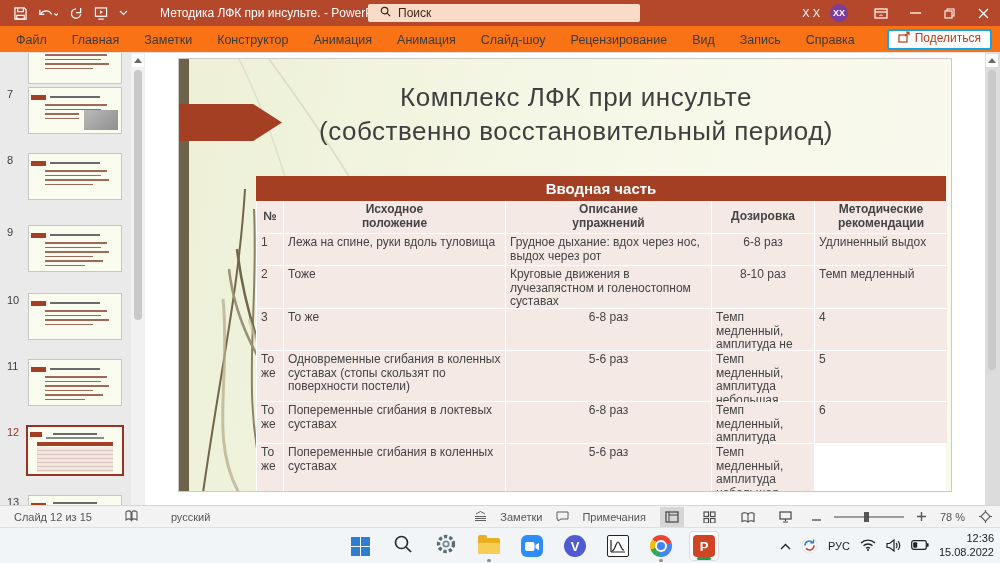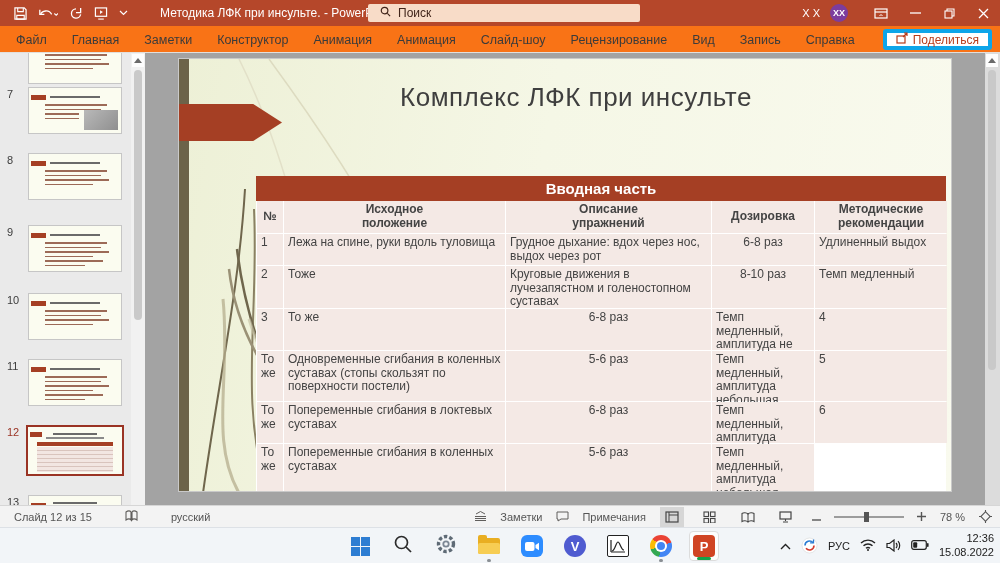--- a/index.html
+++ b/index.html
@@ -15,21 +15,21 @@
   .tb-search { position:absolute; left:368px; top:4px; width:272px; height:18px; background:#f8dcc8; border-radius:2px; display:flex; align-items:center; gap:7px; padding-left:12px; color:#40241a; font-size:12px; }
   .tb-right { position:absolute; right:0; top:0; height:26px; display:flex; align-items:center; }
   .tb-user { font-size:11px; color:#fff; margin-right:10px; }
   .avatar { width:18px; height:18px; border-radius:50%; background:#7d3d9e; color:#fff; font-size:9px; font-weight:bold; display:flex; align-items:center; justify-content:center; margin-right:16px; }
   .caption-btn { width:34px; height:26px; display:flex; align-items:center; justify-content:center; }
 
   
   .ribbon { position:absolute; left:0; top:26px; width:1000px; height:27px; background:#f97316; border-bottom:1px solid #e2dfdc; }
   .tabs { position:absolute; left:16px; top:0; height:27px; display:flex; align-items:center; gap:25px; }
   .tab { font-size:12.5px; color:#3b3b3b; white-space:nowrap; }
-  .share-btn { position:absolute; right:8px; top:3px; height:21px; background:#fff; border:4px solid #0ea5e9; border-radius:3px; display:flex; align-items:center; gap:5px; padding:0 9px; color:#b83b1a; font-size:12px; }
+  .share-btn { position:absolute; right:8px; top:3px; height:21px; background:#fff; border:2px solid #0ea5e9; border-radius:3px; display:flex; gap:5px; padding:0 9px; color:#b83b1a; font-size:12px; }
 
   
   .workspace { position:absolute; left:0; top:53px; width:1000px; height:452px; background:#e7e7e7; }
 
   
   .thumbs { position:absolute; left:0; top:0; width:131px; height:452px; overflow:hidden; background:#eaeaea; }
   .thumb-num { position:absolute; left:7px; font-size:11px; color:#3c3c3c; }
   .thumb-num.sel { color:#9a3324; }
   .thumb-box { position:absolute; left:28px; width:94px; height:47px; background:#fbfcf0; border:1px solid #c6c6c6; overflow:hidden; }
   .thumb-box.sel { left:26px; width:98px; height:51px; border:2px solid #9a3324; }
@@ -37,21 +37,21 @@
   .mini-title { position:absolute; left:50%; transform:translateX(-50%); background:#6a6a6a; height:2px; }
   .mini-line { position:absolute; height:1.5px; background:#9c6a57; }
   .mini-photo { position:absolute; right:3px; bottom:3px; width:34px; height:20px; background:linear-gradient(135deg,#b9b9b9,#8f8f8f); }
   .mini-banner { position:absolute; left:50%; transform:translateX(-50%); background:#a53f24; }
   .mini-table { position:absolute; left:50%; transform:translateX(-50%); background:repeating-linear-gradient(#f2e6e2 0 3px,#d9c4bd 3px 4px); }
   .thumbs-scroll { position:absolute; left:131px; top:0; width:14px; height:452px; background:#f1f1f1; }
   .scroll-btn { position:absolute; left:1px; top:1px; width:12px; height:13px; background:#fdfdfd; display:flex; align-items:center; justify-content:center; }
   .scroll-thumb { position:absolute; left:3px; width:8px; background:#c9c9c9; border-radius:4px; }
 
   
-  .canvas { position:absolute; left:145px; top:0; width:855px; height:452px; background:#a3a3a3; }
+  .canvas { position:absolute; left:145px; top:0; width:855px; height:452px; background:#ffffff; }
   .slide { position:absolute; left:33px; top:5px; width:774px; height:434px; background:linear-gradient(100deg,#edf0d6 0%,#f5f7e6 45%,#f9faee 100%); border:1px solid #c9c9c9; overflow:hidden; }
   .slide-strip { position:absolute; left:0; top:0; width:10px; height:434px; background:#6c6349; }
   .slide-arrow { position:absolute; left:0; top:45px; width:103px; height:37px; background:#a53f24; clip-path:polygon(0 0,72% 0,100% 50%,72% 100%,0 100%); }
   .slide-title { position:absolute; left:40px; top:22px; width:714px; text-align:center; font-size:26px; color:#3f3f3f; line-height:1.3; letter-spacing:.5px; }
   .grass { position:absolute; left:0; top:0; }
 
   
   .s-table { position:absolute; left:77px; top:117px; width:690px; }
   .t-banner { height:25px; background:#a53f24; color:#fff; font-weight:bold; font-size:15px; display:flex; align-items:center; justify-content:center; }
   .t-grid { display:grid; grid-template-columns:26px 221px 205px 102px 132px; grid-template-rows:32px 31px 42px 41px 50px 41px 48px; gap:1px; background:#fff; border:1px solid #fff; border-top:none; }
@@ -286,20 +286,21 @@
           <path d="M75 150 C80 260 60 340 88 434" stroke="#8a8163" stroke-width="2" fill="none"></path>
           <path d="M58 190 C70 290 110 360 150 430" stroke="#6f664c" stroke-width="2.5" fill="none"></path>
           <path d="M50 210 C60 300 130 380 205 428" stroke="#9a9176" stroke-width="2.5" fill="none"></path>
           <path d="M44 240 C52 320 30 380 60 434" stroke="#b5ae8e" stroke-width="3" fill="none" opacity=".75"></path>
           <path d="M70 260 C90 330 160 400 230 434" stroke="#c6c1a4" stroke-width="3" fill="none" opacity=".65"></path>
         </svg>
         <div class="slide-strip"></div>
         <div class="slide-arrow"></div>
         <div class="slide-title">
           <div>Комплекс ЛФК при инсульте</div>
+          <div>(собственно восстановительный период)</div>
         </div>
         <div class="s-table">
           <div class="t-banner">Вводная часть</div>
           <div class="t-grid" id="tgrid">
               <div class="th">№</div>
               <div class="th">Исходное
 положение</div>
               <div class="th">Описание
 упражнений</div>
               <div class="th">Дозировка</div>

